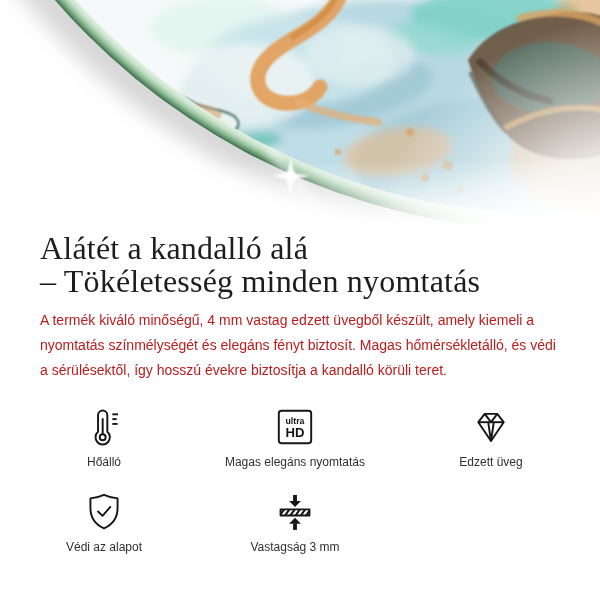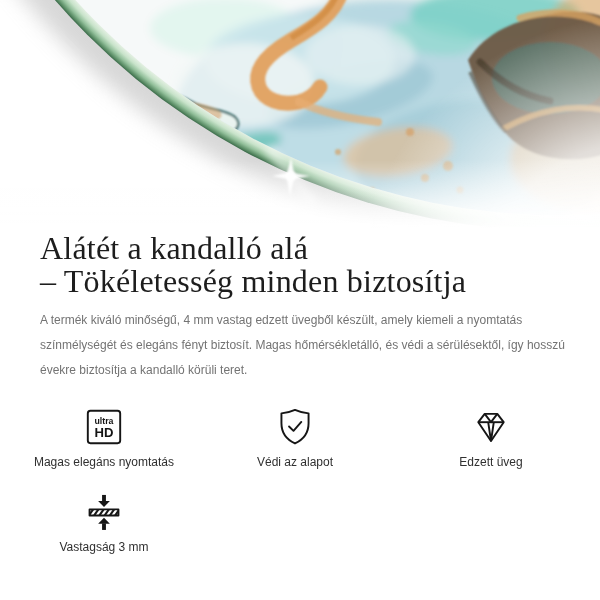--- a/index.html
+++ b/index.html
@@ -9,21 +9,21 @@
   }
   .hero{position:relative;width:600px;height:232px;background:#fff;}
   .hero svg{display:block;}
   .title{
     margin:0 40px 0 40px;
     font-family:"Liberation Serif",serif;font-weight:400;
     font-size:32px;line-height:33px;color:#1d1d1d;letter-spacing:.2px;
   }
   .desc{
     margin:10px 40px 0 40px;width:525px;
-    font-size:12px;line-height:25px;color:#737373;
+    font-size:14px;line-height:25px;color:#b91c1c;
   }
   .features{
     margin:23px 40px 0 40px;
     display:grid;grid-template-columns:128px 1fr 138px;row-gap:22px;
   }
   .feature{display:flex;flex-direction:column;align-items:center;}
   .feature .icon{height:42px;display:flex;align-items:flex-end;justify-content:flex-end;}
   .feature .icon svg{display:block;}
   .feature .label{margin-top:7px;font-size:12px;line-height:14px;color:#303030;white-space:nowrap;}
   .ic{stroke:#161616;fill:none;stroke-width:2.2;stroke-linejoin:round;}
@@ -120,59 +120,72 @@
       <circle cx="291" cy="176" r="5" fill="#ffffff" opacity="0.9" filter="url(#soft1)"></circle>
     </g>
 
     <rect x="0" y="0" width="600" height="232" fill="url(#fadeCorner)"></rect>
     <rect x="0" y="0" width="600" height="232" fill="url(#fadeV)"></rect>
   </svg>
 </div>
 
 <h1 class="title">
   <span>Alátét a kandalló alá</span><br>
-  <span>– Tökéletesség minden biztosítja</span>
+  <span>– Tökéletesség minden nyomtatás</span>
 </h1>
 
 <p class="desc">A termék kiváló minőségű, 4 mm vastag edzett üvegből készült, amely kiemeli a nyomtatás színmélységét és elegáns fényt biztosít. Magas hőmérsékletálló, és védi a sérülésektől, így hosszú évekre biztosítja a kandalló körüli teret.</p>
 
 <div class="features">
 
+  <div class="feature">
+    <span class="icon">
+      <svg width="42" height="42" viewBox="0 0 48 48">
+        <path class="ic" d="M17.2,10.5 A5.3,5.3 0 0 1 27.8,10.5 L27.8,29.5 A8.2,8.2 0 1 1 17.2,29.5 Z"></path>
+        <circle class="ic" cx="22.5" cy="35.7" r="3.4" stroke-width="2"></circle>
+        <line class="ic" x1="22.5" y1="32.3" x2="22.5" y2="14" stroke-width="2"></line>
+        <line class="ic" x1="33.5" y1="9.5" x2="40" y2="9.5" stroke-width="2"></line>
+        <line class="ic" x1="33.5" y1="15" x2="38.5" y2="15" stroke-width="2"></line>
+        <line class="ic" x1="33.5" y1="20.5" x2="39.5" y2="20.5" stroke-width="2"></line>
+      </svg>
+    </span>
+    <span class="label">Hőálló</span>
+  </div>
 
   <div class="feature">
     <span class="icon">
       <svg width="42" height="42" viewBox="0 0 48 48">
         <rect class="ic" x="5.5" y="5.5" width="37" height="37" rx="3" stroke-width="2.6"></rect>
         <text class="badge-txt" x="24" y="20" font-size="10" font-weight="600" text-anchor="middle">ultra</text>
         <text class="badge-txt" x="24" y="35" font-size="15" font-weight="700" text-anchor="middle">HD</text>
       </svg>
     </span>
     <span class="label">Magas elegáns nyomtatás</span>
-  </div>
-
-  <div class="feature">
-    <span class="icon">
-      <svg width="42" height="42" viewBox="0 0 48 48">
-        <path class="ic" d="M24,4.5 C29,6.8 34,8 39.5,8.4 L39.5,19.8 C39.5,30.8 33.8,38.3 24,42.8 C14.2,38.3 8.5,30.8 8.5,19.8 L8.5,8.4 C14,8 19,6.8 24,4.5 Z"></path>
-        <path class="ic" d="M17.2,23.4 L22.3,28.4 L31.2,18.2" stroke-width="2.6" stroke-linecap="round"></path>
-      </svg>
-    </span>
-    <span class="label">Védi az alapot</span>
   </div>
 
   <div class="feature">
     <span class="icon">
       <svg width="42" height="42" viewBox="0 0 48 48">
         <path class="ic" d="M9.5,18.5 L16.8,9 L31.2,9 L38.5,18.5 L24,40 Z"></path>
         <path class="ic" d="M9.5,18.5 L38.5,18.5" stroke-width="2"></path>
         <path class="ic" d="M16.8,9 L24,18.5 L31.2,9" stroke-width="2"></path>
         <path class="ic" d="M20.8,18.5 L24,40 M27.2,18.5 L24,40" stroke-width="2"></path>
       </svg>
     </span>
     <span class="label">Edzett üveg</span>
+  </div>
+
+  <div class="feature">
+    <span class="icon">
+      <svg width="42" height="42" viewBox="0 0 48 48">
+        <path class="ic" d="M24,4.5 C29,6.8 34,8 39.5,8.4 L39.5,19.8 C39.5,30.8 33.8,38.3 24,42.8 C14.2,38.3 8.5,30.8 8.5,19.8 L8.5,8.4 C14,8 19,6.8 24,4.5 Z"></path>
+        <path class="ic" d="M17.2,23.4 L22.3,28.4 L31.2,18.2" stroke-width="2.6" stroke-linecap="round"></path>
+      </svg>
+    </span>
+    <span class="label">Védi az alapot</span>
   </div>
 
 
   <div class="feature">
     <span class="icon">
       <svg width="42" height="42" viewBox="0 0 48 48">
         <defs>
           <clipPath id="barClip">
               <rect x="7.5" y="21" width="33" height="7"></rect>
             </clipPath>

